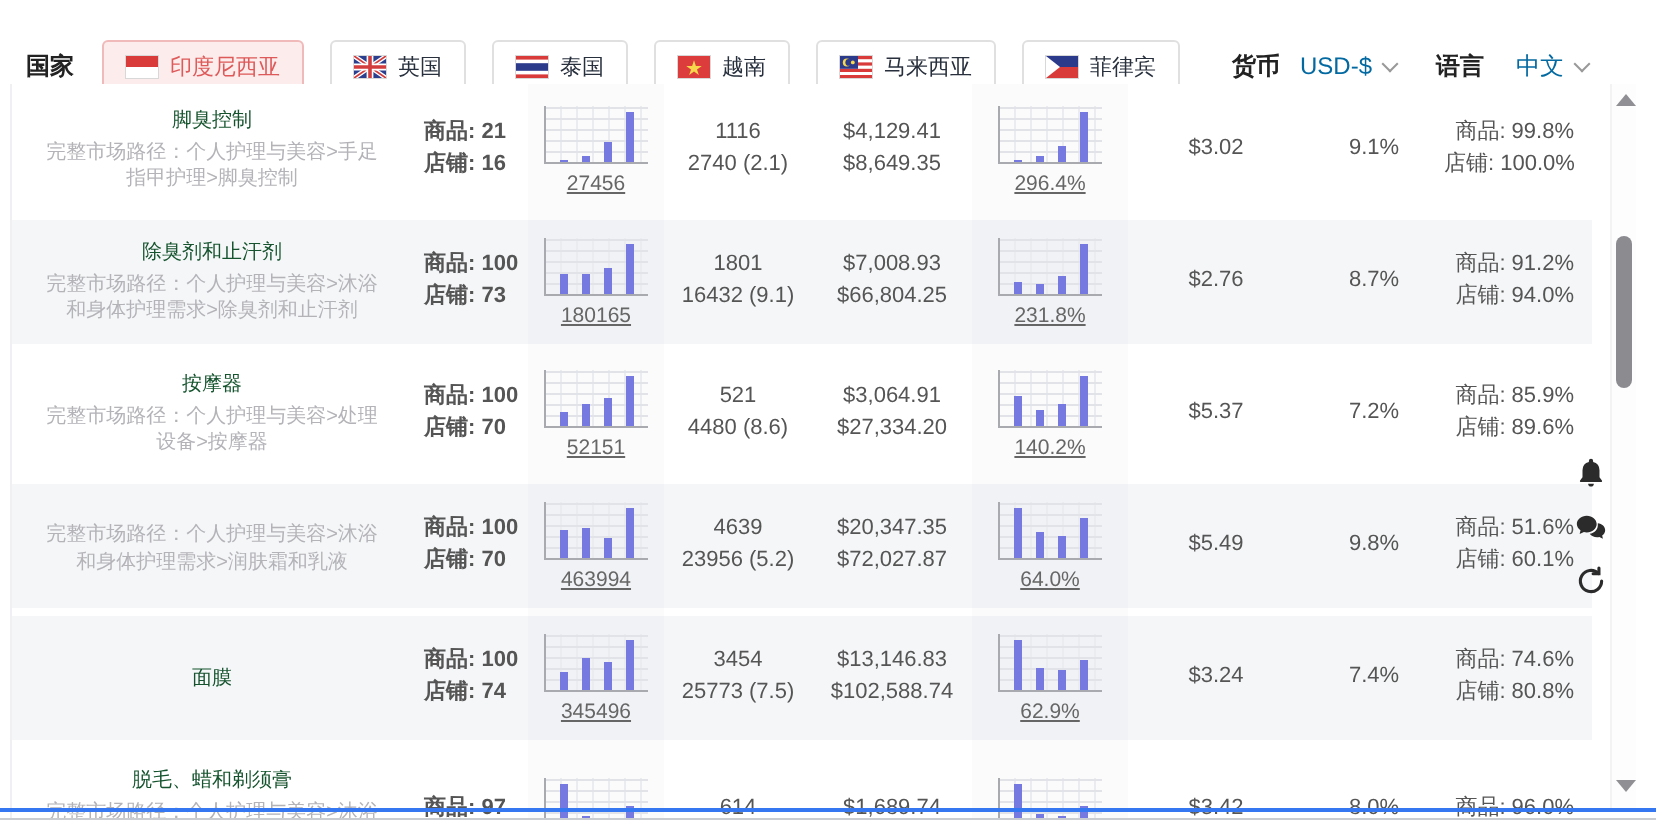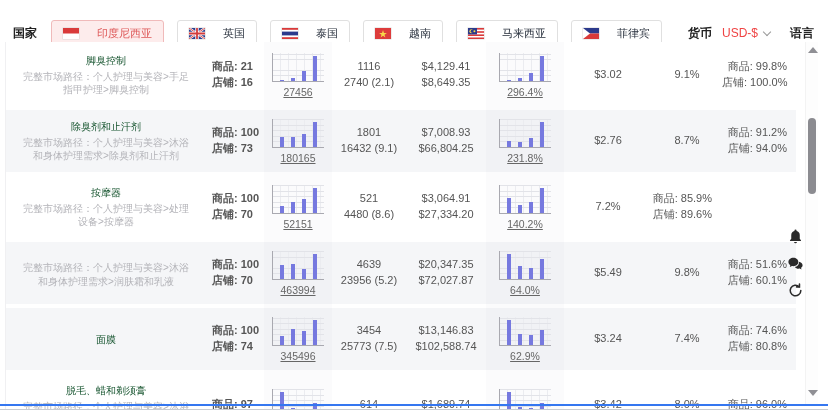--- a/index.html
+++ b/index.html
@@ -10,28 +10,28 @@
     border-bottom:1px solid #c9ccd1;
   }
   
   .filter-bar {
     position:absolute; top:12px; left:0; width:800px; height:42px;
     display:flex; align-items:center; padding-left:13px; background:#fff;
   }
   .bar-label { font-size:12px; font-weight:bold; color:#222; margin-right:14px; white-space:nowrap; }
   .country-group { display:flex; align-items:center; gap:13px; margin-right:26px; }
   .country-btn {
-    display:inline-flex; align-items:center; gap:18px; padding:5px 11px;
+    display:inline-flex; align-items:center; gap:6px; padding:5px 11px;
     border:1px solid #e0e0e0; border-radius:3px; background:#fff;
     font-size:11px; color:#28303d; cursor:pointer; white-space:nowrap;
     font-family:inherit;
   }
   .country-btn.selected { background:#fdecec; border-color:#f0baba; color:#de5a5a; }
   .flag { display:inline-flex; line-height:0; box-shadow:0 0 0 0.5px #d8d8d8; }
-  .dd { display:inline-flex; align-items:center; font-size:12px; color:#ef4444; margin-right:20px; cursor:pointer; white-space:nowrap; }
+  .dd { display:inline-flex; align-items:center; font-size:12px; color:#0369a1; margin-right:20px; cursor:pointer; white-space:nowrap; }
   .caret { display:inline-block; width:6px; height:6px; border-right:1.4px solid #999; border-bottom:1.4px solid #999; transform:rotate(45deg); margin-left:6px; margin-top:-3px; }
   
   .table { position:absolute; top:42px; left:5px; width:791px; border-left:1px solid #f0f0f2; }
   .row {
     height:66px; display:grid;
     grid-template-columns:200px 58px 68px 74px 80px 78px 88px 70px 75px;
     align-items:center; background:#fff; cursor:pointer;
   }
   .row.striped { background:#f5f6f8; box-shadow:inset 0 -2px 0 #fff, inset 0 2px 0 #fff; }
   .cell { font-size:11px; color:#555; text-align:center; line-height:1.45; }
@@ -268,20 +268,21 @@
     </div>
     <div class="chart-cell">
       <div class="mini-chart">
             <span class="bar" style="height: 15px;"></span>
             <span class="bar" style="height: 8px;"></span>
             <span class="bar" style="height: 11px;"></span>
             <span class="bar" style="height: 25px;"></span>
           </div>
       <div class="chart-label">140.2%</div>
     </div>
+    <div class="cell price-cell">$5.37</div>
     <div class="cell pct-cell">7.2%</div>
     <div class="cell right-cell">
       <div>商品: 85.9%</div>
       <div>店铺: 89.6%</div>
     </div>
   </div>
       <div class="row striped">
     <div class="cell name-cell">
       <div class="cat-path">完整市场路径：个人护理与美容&gt;沐浴和身体护理需求&gt;润肤霜和乳液</div>
     </div>

